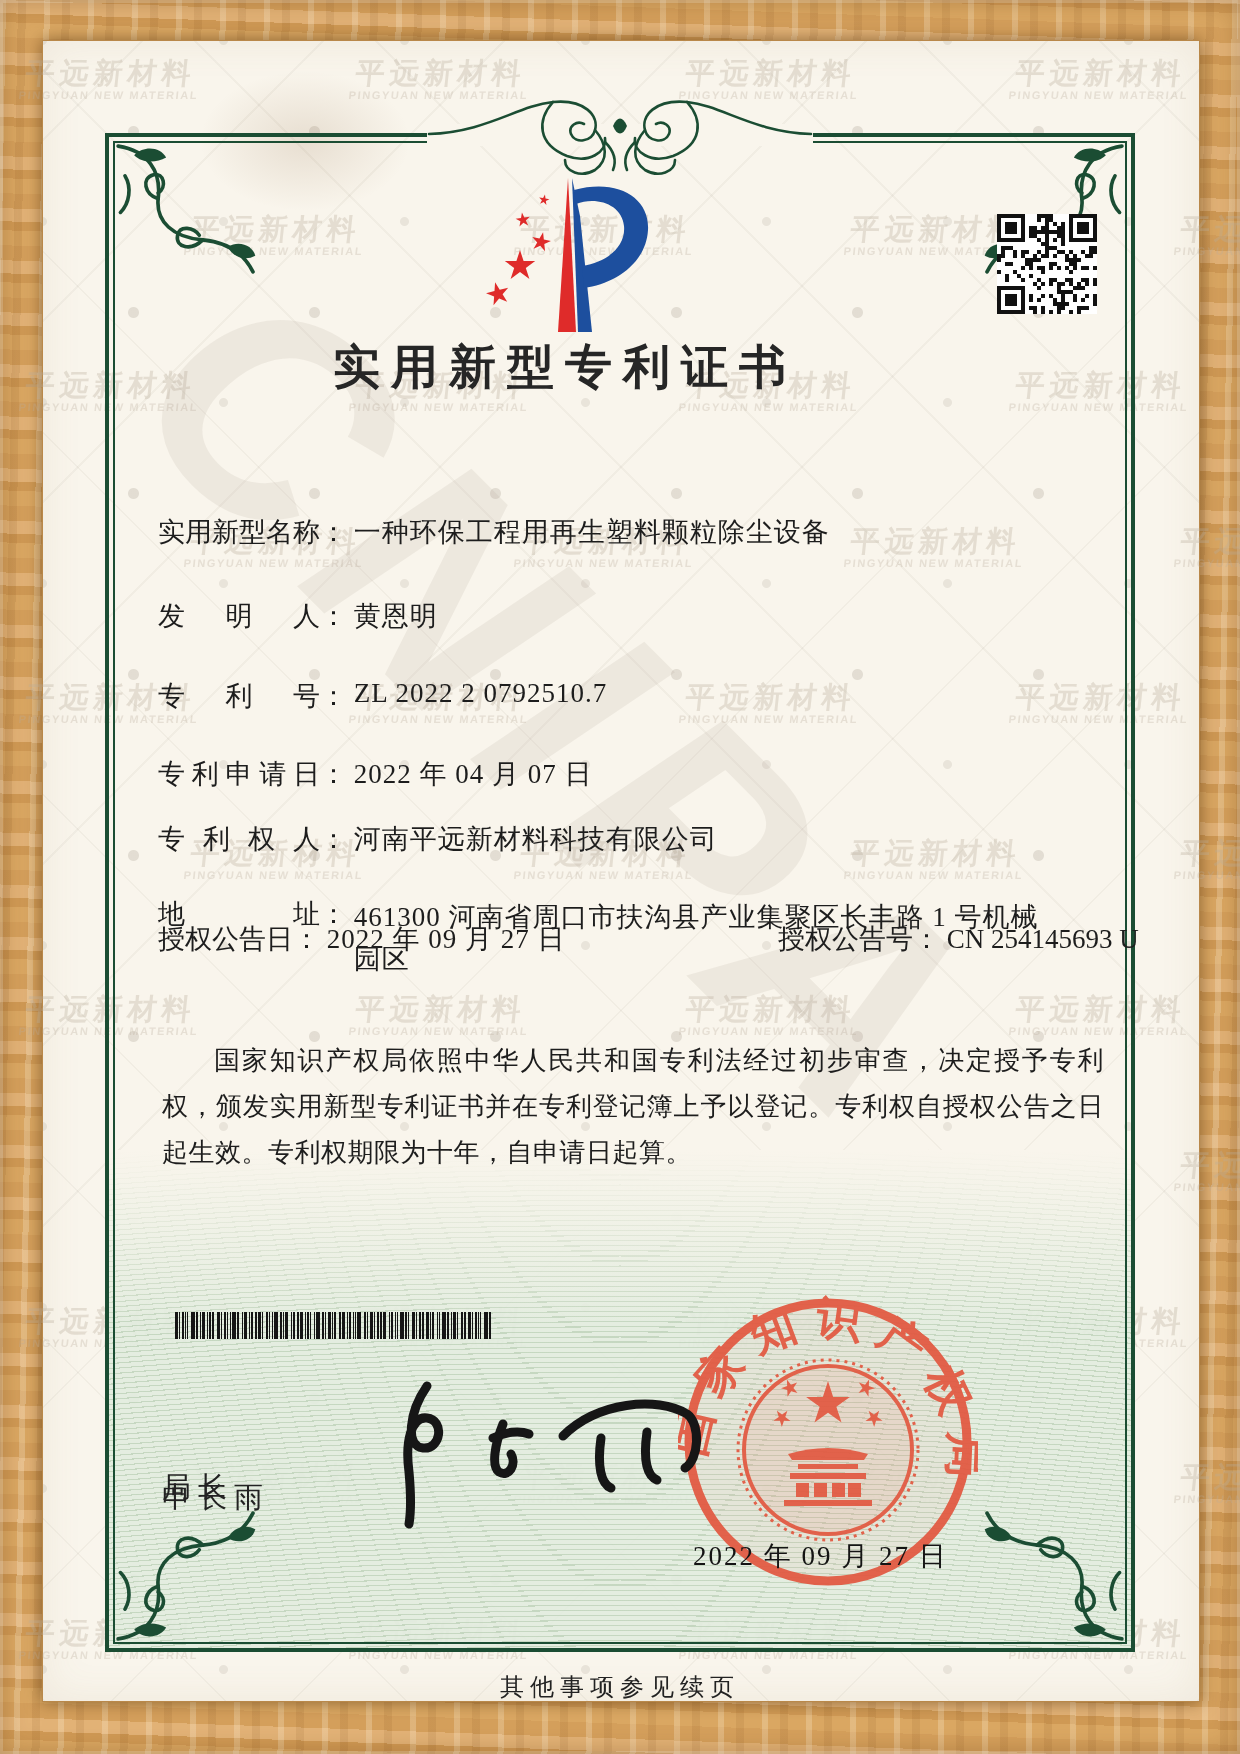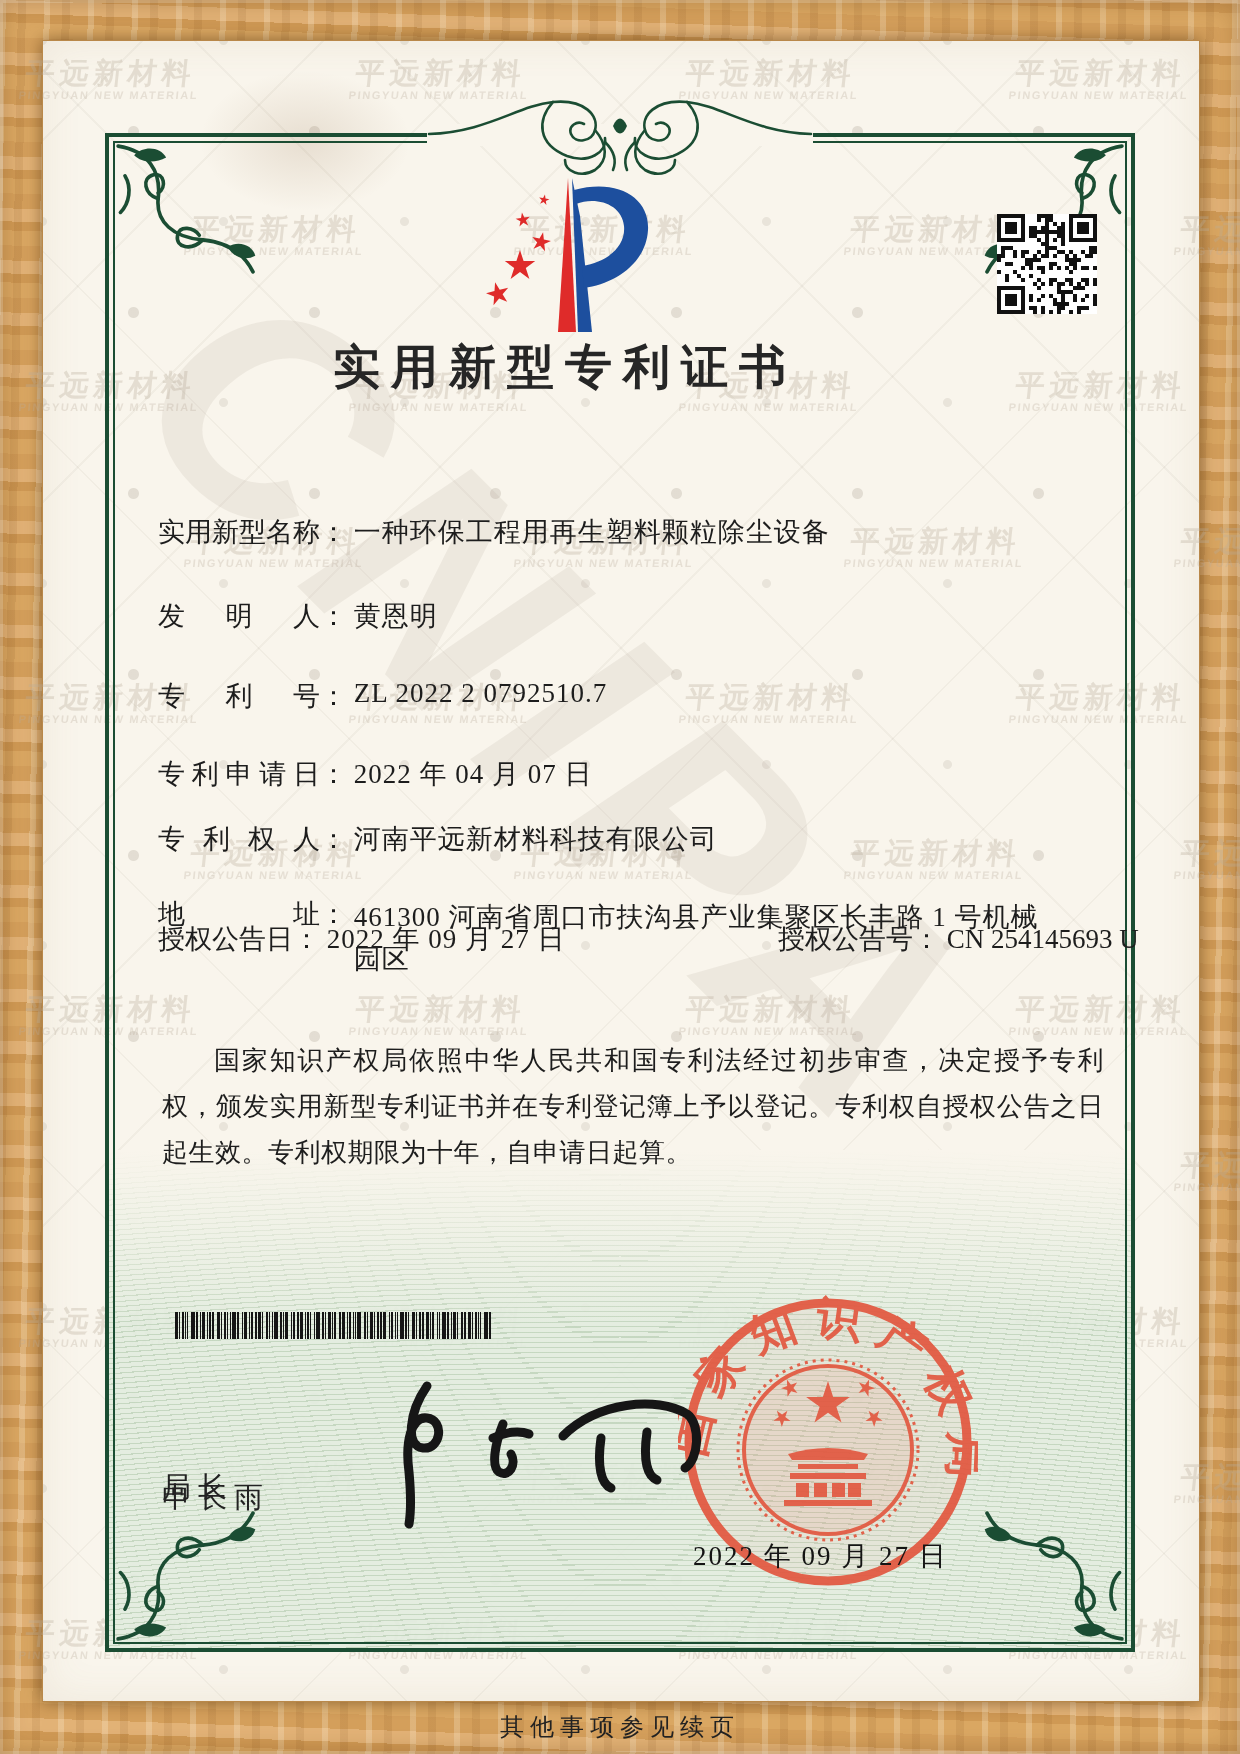--- a/index.html
+++ b/index.html
@@ -63,21 +63,21 @@
   .barcode{position:absolute;left:175px;top:1312px;width:322px;height:27px;z-index:6;}
   .barcode span{position:absolute;top:0;height:100%;background:#151515;}
   .signer{position:absolute;left:162px;z-index:6;font-family:"Liberation Sans","DejaVu Sans",sans-serif;
     font-size:29px;letter-spacing:7px;color:#222;}
   .signature{position:absolute;left:365px;top:1372px;z-index:8;}
   .seal{position:absolute;left:678px;top:1292px;z-index:7;opacity:.93;}
   .seal-date{position:absolute;left:693px;top:1538px;z-index:8;font-size:27px;letter-spacing:2px;color:#141414;}
   .pageinfo{position:absolute;left:105px;top:1597px;width:1030px;z-index:6;text-align:center;
     font-size:22px;letter-spacing:4px;color:#2a2a2a;}
   .footnote{position:absolute;left:105px;top:1671px;width:1030px;z-index:6;text-align:center;
-    font-size:24px;letter-spacing:6px;color:#222;margin-top:40px;}
+    font-size:24px;letter-spacing:6px;color:#222;}
 </style>
 </head>
 <body>
 
 <svg width="0" height="0" style="position:absolute">
   <defs>
     <path id="starP" d="M0,-1L0.2245,-0.309L0.9511,-0.309L0.3633,0.118L0.5878,0.809L0,0.382L-0.5878,0.809L-0.3633,0.118L-0.9511,-0.309L-0.2245,-0.309Z"></path>
     <g id="cornerFl" fill="none" stroke="#1b4d33" stroke-width="3.2" stroke-linecap="round">
       <path d="M8,8 C34,12 46,30 43,54 C41,74 56,88 82,90 C104,92 118,102 126,118"></path>
       <path d="M43,54 C31,50 28,36 39,33 C48,31 51,44 43,49"></path>

